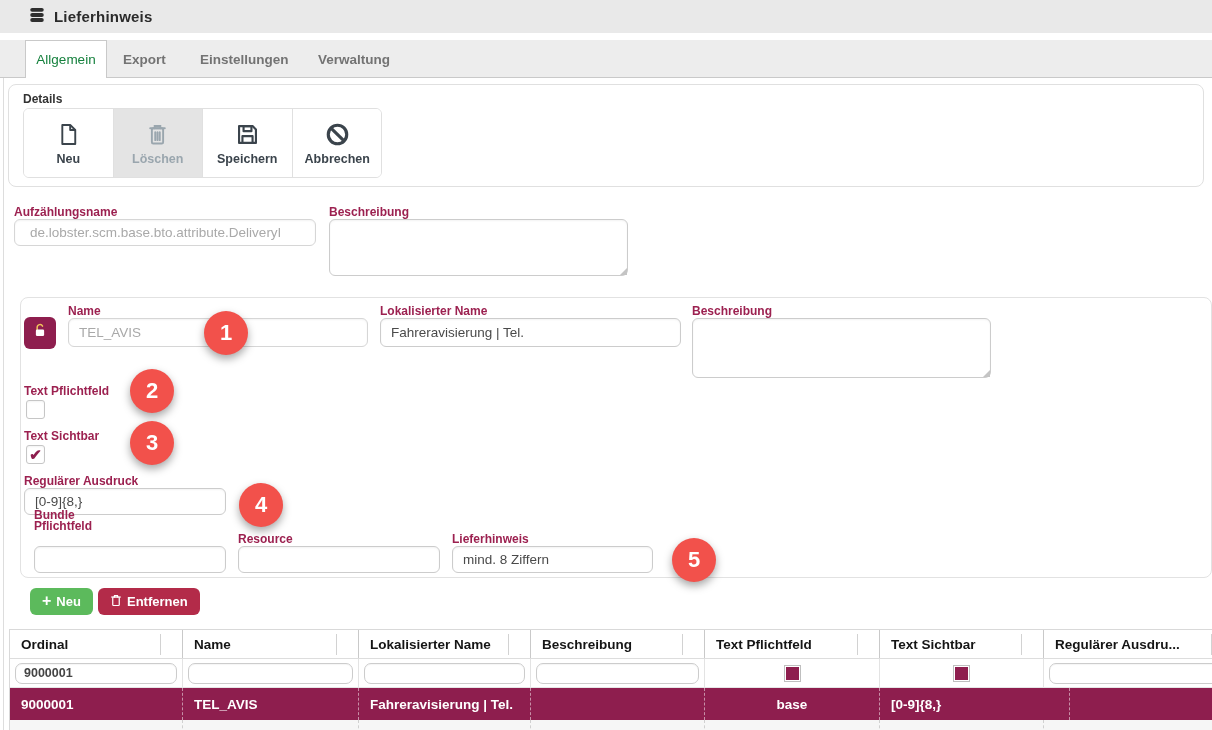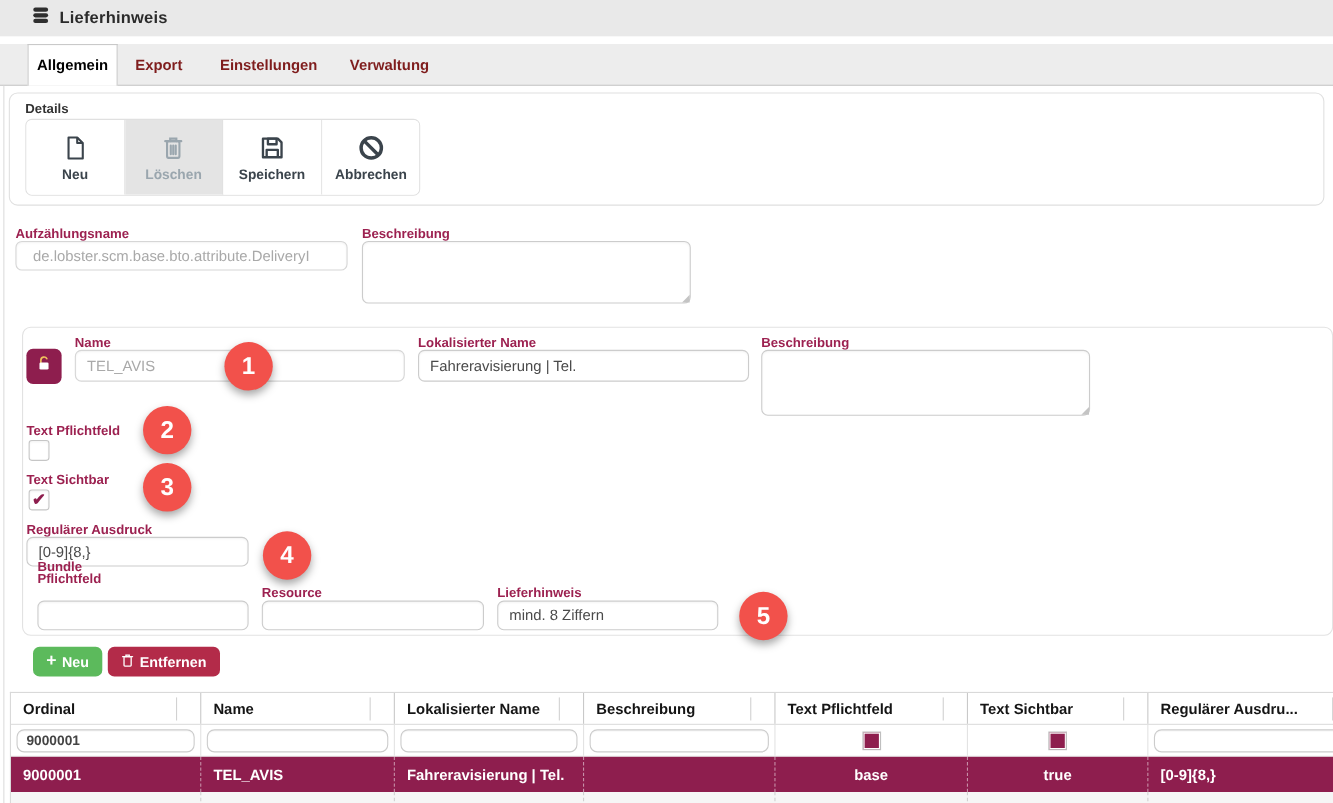--- a/index.html
+++ b/index.html
@@ -10,22 +10,22 @@
   .titlebar { position:absolute; left:0; top:0; width:1212px; height:33px; background:#e9e9e9;
               display:flex; align-items:center; padding-left:28px; gap:8px; }
   .titlebar .title { font-size:15px; font-weight:bold; color:#2b2b2b; letter-spacing:.2px; }
 
   
   .tabbar { position:absolute; left:0; top:40px; width:1212px; height:38px; background:#ededed;
             border-bottom:1px solid #c9c9c9; }
   .tab-active { position:absolute; left:25px; top:0; width:82px; height:38px; background:#fff;
                 border:1px solid #c9c9c9; border-bottom:none; z-index:2;
                 display:flex; align-items:center; justify-content:center;
-                font-size:13.5px; font-weight:bold; color:#000000; }
-  .tab { position:absolute; top:12px; font-size:13.5px; font-weight:bold; color:#7f1d1d; cursor:default;text-align:center; }
+                font-size:13.5px; font-weight:normal; color:#15803d; }
+  .tab { position:absolute; top:12px; font-size:13.5px; font-weight:bold; color:#737373; cursor:default;text-align:center; }
   .tab.t1 { left:123px; } .tab.t2 { left:200px; } .tab.t3 { left:318px; }
 
   .content-edge { position:absolute; left:3px; top:78px; height:652px; border-left:1px solid #ddd; }
 
   
   .toolbar-panel { position:absolute; left:8px; top:84px; width:1196px; height:103px;
                    border:1px solid #e0e0e0; border-radius:8px; background:#fff; }
   .details-label { position:absolute; left:14px; top:7px; font-size:12px; font-weight:bold; color:#333; }
   .btn-group { position:absolute; left:14px; top:23px; width:359px; height:70px;
                border:1px solid #e0e0e0; border-radius:6px; display:flex; overflow:hidden; }
@@ -266,21 +266,20 @@
           <input style="">
         </div>
     </div>
 
     <div class="grow drow">
       <div class="dcell c0">9000001</div>
       <div class="dcell c1">TEL_AVIS</div>
       <div class="dcell c2">Fahreravisierung | Tel.</div>
       <div class="dcell c3"></div>
       <div class="dcell c4 ctr">base</div>
-      <div class="dcell c5 ctr">true</div>
       <div class="dcell c6">[0-9]{8,}</div>
     </div>
 
     <div class="grow erow">
       <div class="ecell c0"></div>
         <div class="ecell c1"></div>
         <div class="ecell c2"></div>
       <div class="ecell c3"></div>
         <div class="ecell c4"></div>
         <div class="ecell c5"></div>

